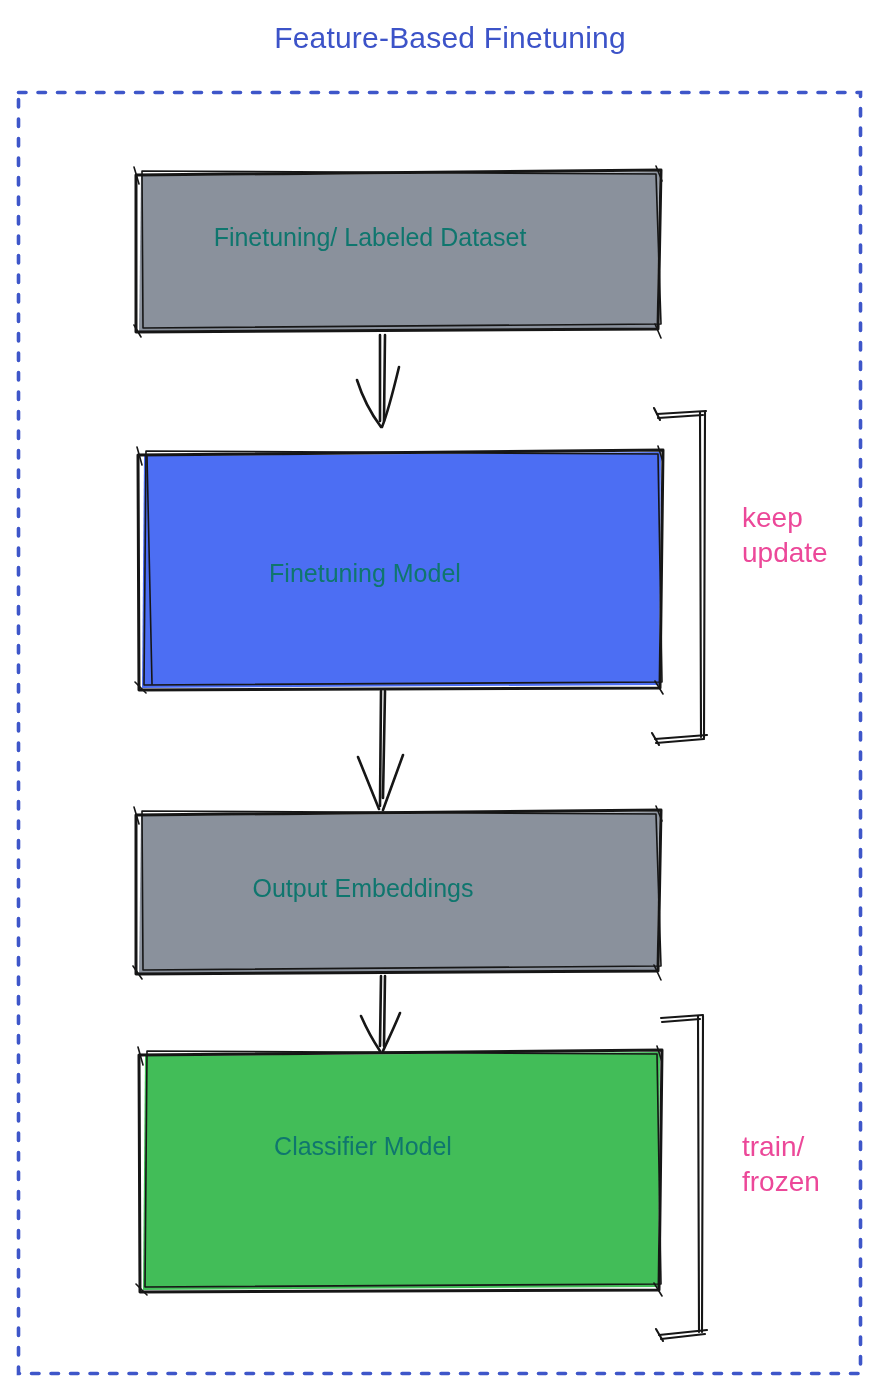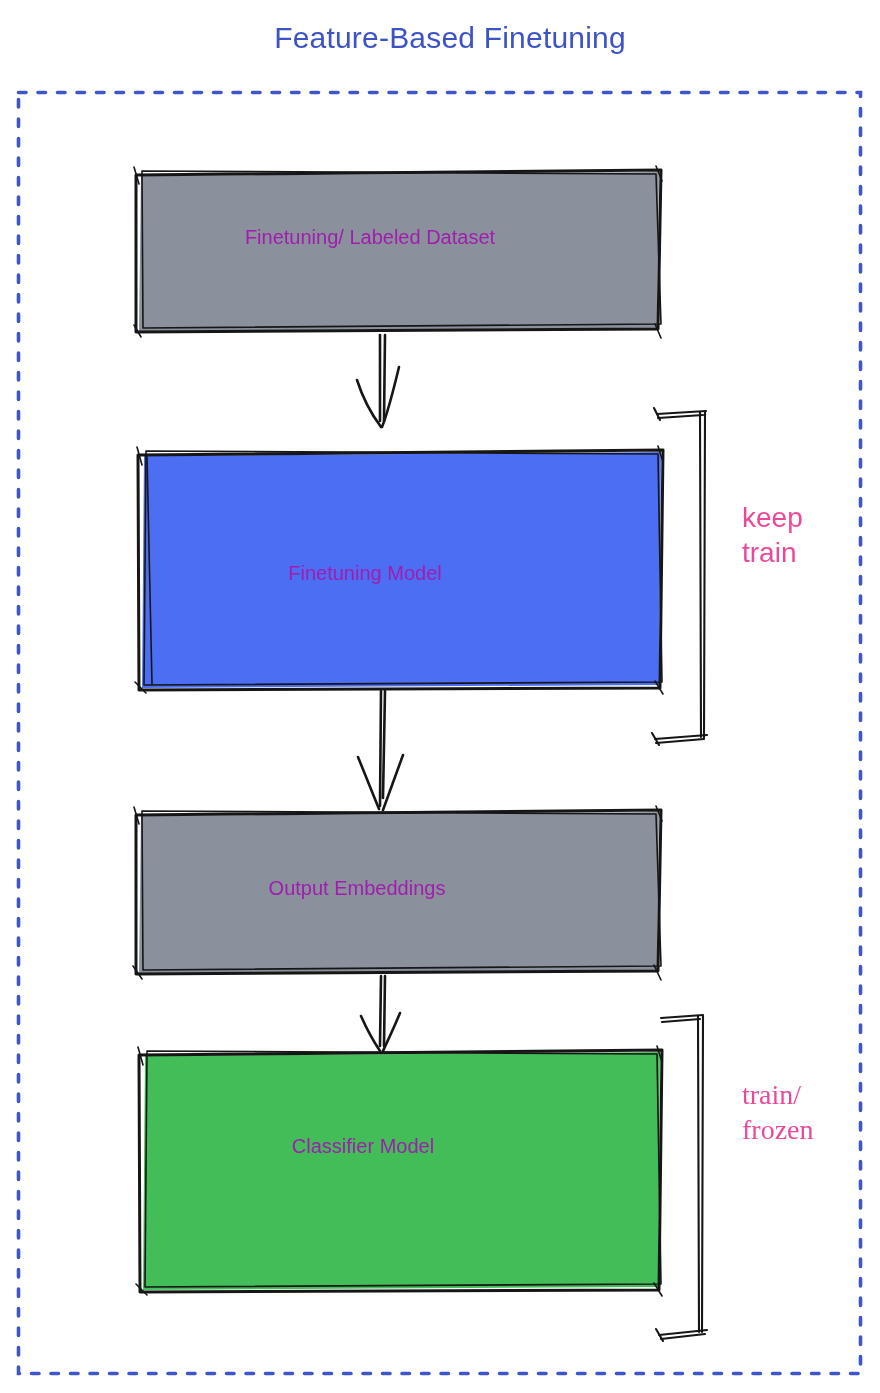--- a/index.html
+++ b/index.html
@@ -3,28 +3,28 @@
 <meta charset="utf-8">
 <style>
   html,body{margin:0;padding:0;background:#ffffff;}
   body{width:880px;height:1393px;position:relative;overflow:hidden;
        font-family:"Liberation Sans", sans-serif;}
   .stage{position:absolute;inset:0;}
   .title{position:absolute;top:21px;left:0;width:100%;text-align:center;
          font-size:30px;letter-spacing:.2px;color:#3c53c8;transform:translateX(10px);}
   svg.diagram{position:absolute;left:0;top:0;}
   .box-label{position:absolute;display:flex;align-items:center;justify-content:center;
-             font-size:20px;color:#a21caf;white-space:nowrap;}
+             font-size:25px;color:#0f766e;white-space:nowrap;}
   #lbl-dataset   {left:138px;top:172px;width:522px;height:159px;transform:translate(-29px,-14px);}
   #lbl-pretrained{left:140px;top:452px;width:522px;height:236px;transform:translate(-36px,3px);}
-  #lbl-embeddings{left:132px;top:812px;width:522px;height:153px;transform:translate(-36px,0);}
+  #lbl-embeddings{left:138px;top:812px;width:522px;height:153px;transform:translate(-36px,0);}
   #lbl-classifier{left:141px;top:1052px;width:520px;height:184px;transform:translate(-38px,2px);}
   .annotation{position:absolute;font-size:28px;line-height:35px;color:#ec4899;}
   #ann-keep {left:742px;top:500px;}
-  #ann-train{left:742px;top:1077px;font-family:Liberation Serif, serif;}
+  #ann-train{left:742px;top:1129px;}
   .sk{fill:none;stroke:#161616;stroke-linecap:round;stroke-linejoin:round;}
   .s3{stroke-width:3px;}
   .s2{stroke-width:1.6px;}
   .arrow{fill:none;stroke:#161616;stroke-width:2.6px;stroke-linecap:round;}
   .bracket{fill:none;stroke:#161616;stroke-width:2.1px;stroke-linecap:round;}
 </style>
 </head>
 <body>
 
 <div class="stage">
@@ -95,20 +95,20 @@
     </g>
   </svg>
 
   <div class="box-label" id="lbl-dataset">Finetuning/ Labeled Dataset</div>
   <div class="box-label" id="lbl-pretrained">Finetuning Model</div>
   <div class="box-label" id="lbl-embeddings">Output Embeddings</div>
   <div class="box-label" id="lbl-classifier">Classifier Model</div>
 
   <div class="annotation" id="ann-keep">
     <div>keep</div>
-    <div>train</div>
+    <div>update</div>
   </div>
   <div class="annotation" id="ann-train">
     <div>train/</div>
     <div>frozen</div>
   </div>
 
 </div>
 
 </body></html>

